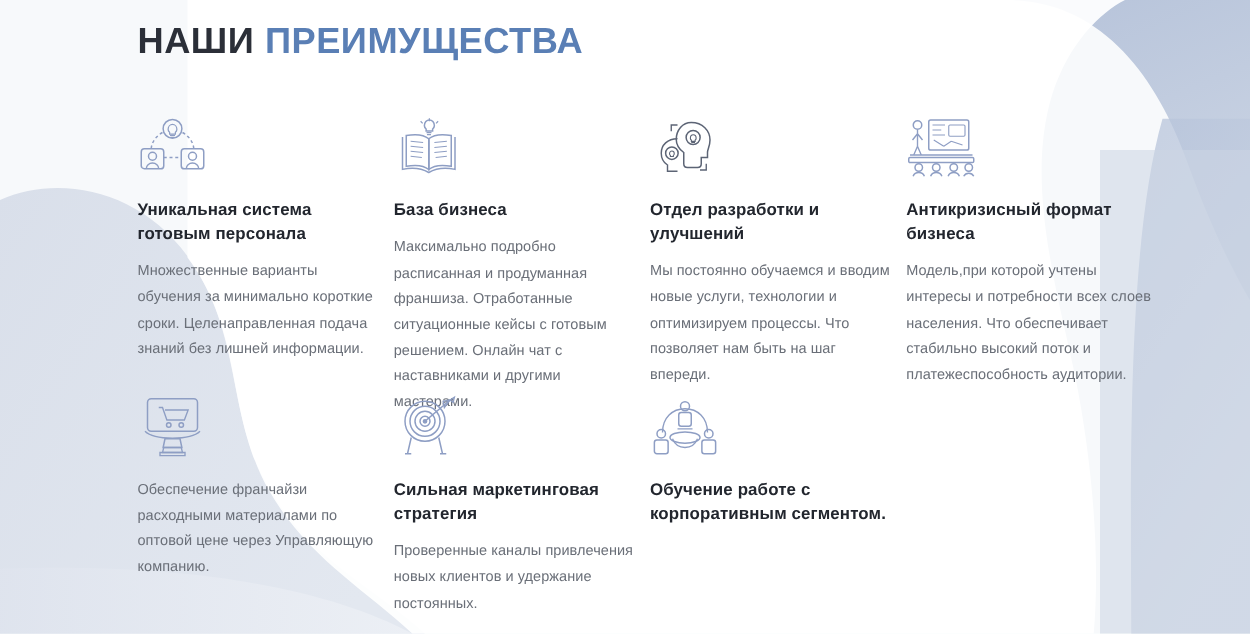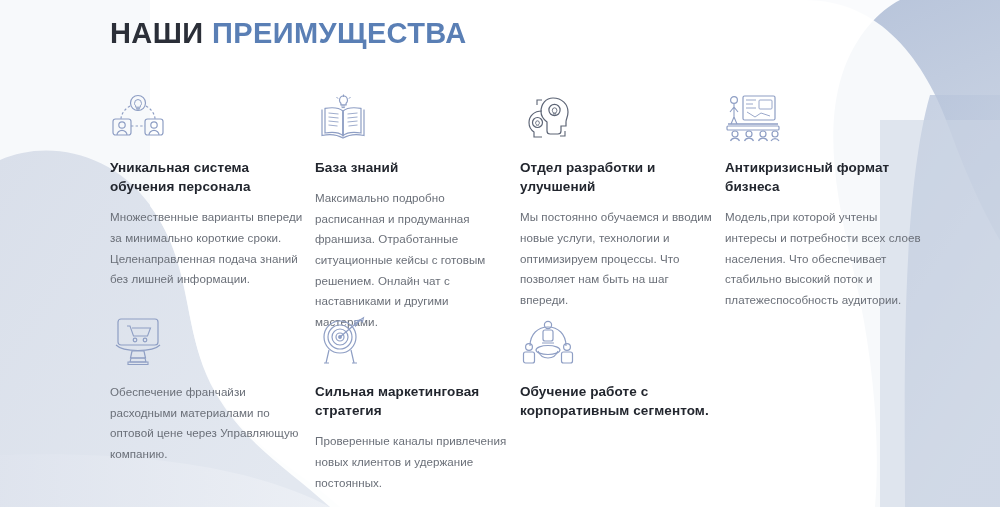--- a/index.html
+++ b/index.html
@@ -136,39 +136,39 @@
         <path d="M36 14 C 43 18 45 24 45 27" stroke-dasharray="2.4 2.2"></path>
         <path d="M21 34 l14 0" stroke-dasharray="2.4 2.2"></path>
         <rect x="3" y="27" width="18" height="16" rx="2.5"></rect>
         <circle cx="12" cy="33" r="3.2"></circle>
         <path d="M7 43 a5 4.6 0 0 1 10 0"></path>
         <rect x="35" y="27" width="18" height="16" rx="2.5"></rect>
         <circle cx="44" cy="33" r="3.2"></circle>
         <path d="M39 43 a5 4.6 0 0 1 10 0"></path>
       </g>
     </svg>
-    <div class="card-title">Уникальная система обучения персонала</div>
-    <div class="card-body">Множественные варианты впереди за минимально короткие сроки. Целенаправленная подача знаний без лишней информации.</div>
+    <div class="card-title">Уникальная система готовым персонала</div>
+    <div class="card-body">Множественные варианты обучения за минимально короткие сроки. Целенаправленная подача знаний без лишней информации.</div>
   </div>
 
   <div class="card col-2 row-1">
     <svg class="card-icon" viewBox="0 0 56 50">
       <g fill="none" stroke="#8e9ec4" stroke-width="1.2">
         <path d="M24.5 8.5 a4 4.6 0 0 1 8 0 a3.6 3.6 0 0 1 -1.4 2.7 l0 1.6 l-5.2 0 l0 -1.6 a3.6 3.6 0 0 1 -1.4 -2.7 z"></path>
         <path d="M26.2 14 l4 0 M26.6 15.6 l3.2 0" stroke-width="1"></path>
         <path d="M28.5 2.5 l0 2.4 M21.5 5 l1.6 1.7 M35.5 5 l-1.6 1.7" stroke-width="1"></path>
         <path d="M28 19 C 24 15.6 17 15.2 10 16.4 L 10 41 C 17 39.8 24 40.2 28 43.6 Z"></path>
         <path d="M28 19 C 32 15.6 39 15.2 46 16.4 L 46 41 C 39 39.8 32 40.2 28 43.6 Z"></path>
         <path d="M28 19.5 L 28 43.6" stroke-width="1.1"></path>
         <path d="M13.5 21 l10 1 M13.5 25 l10 1 M13.5 29 l10 1 M13.5 33 l9 1" stroke-width="0.85"></path>
         <path d="M42.5 21 l-10 1 M42.5 25 l-10 1 M42.5 29 l-10 1 M42.5 33 l-9 1" stroke-width="0.85"></path>
         <path d="M7 17.5 L 7 43.5 C 16 41.5 22 42.5 28 46 C 34 42.5 40 41.5 49 43.5 L 49 17.5"></path>
       </g>
     </svg>
-    <div class="card-title">База знаний</div>
+    <div class="card-title">База бизнеса</div>
     <div class="card-body">Максимально подробно расписанная и продуманная франшиза. Отработанные ситуационные кейсы с готовым решением. Онлайн чат с наставниками и другими мастерами.</div>
   </div>
 
   <div class="card col-4 row-1 wide">
     <svg class="card-icon" viewBox="0 0 56 50">
       <g fill="none" stroke="#8e9ec4" stroke-width="1.2">
         <rect x="18" y="4" width="32" height="24" rx="1.5"></rect>
         <path d="M21 8 l10 0 M21 12 l7 0 M21 16 l10 0" stroke-width="0.9"></path>
         <rect x="34" y="8" width="13" height="9" rx="1" stroke-width="0.9"></rect>
         <path d="M22 20 l8 5 M30 25 l6 -4 M36 21 l9 3" stroke-width="0.9"></path>

